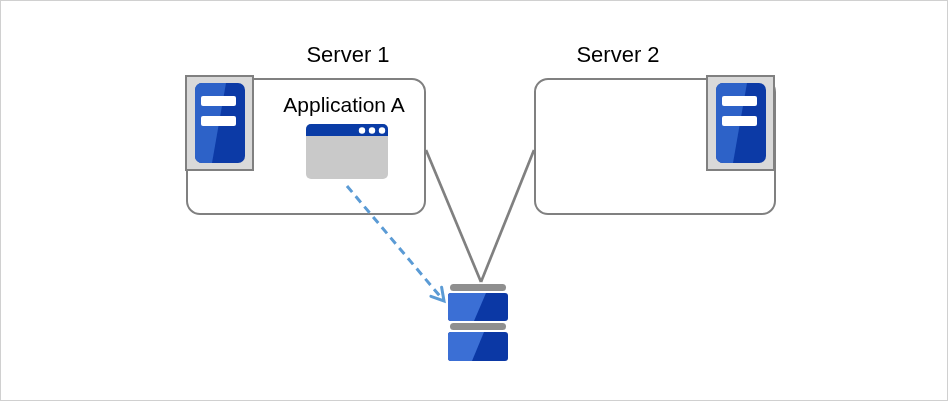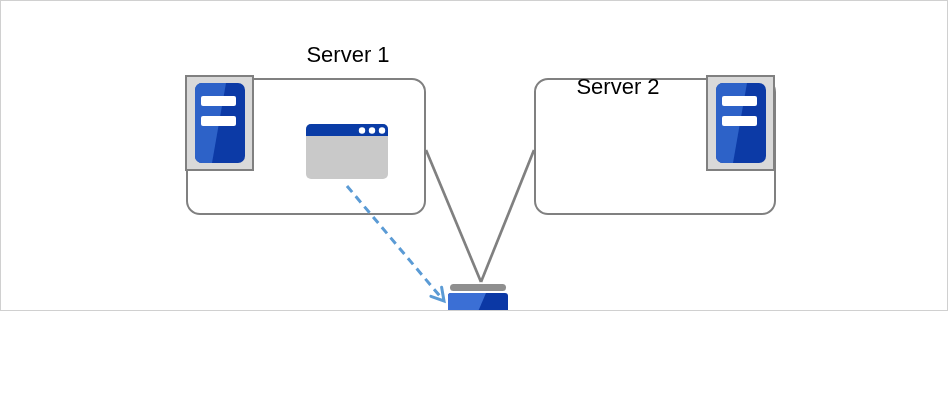--- a/index.html
+++ b/index.html
@@ -1,40 +1,40 @@
 <!DOCTYPE html>
 <html style="--canvas-border: #d0d0d0; --box-border: #808080; --connector-line: #808080; --icon-frame-bg: #d9d9d9; --server-blue-dark: #0c3aa6; --server-blue-light: #2d62c8; --window-titlebar-blue: #0a3ca6; --window-body-gray: #c9c9c9; --disk-blue-dark: #0b38a5; --disk-blue-light: #3b6fd5; --disk-bar-gray: #8f8f8f; --arrow-blue: #5b9bd5; --text-color: #000000;"><head>
 <meta charset="utf-8">
 <style>
   html, body { margin: 0; padding: 0; background: #ffffff; }
 
   .canvas {
     position: relative;
     width: 948px;
-    height: 311px;
+    height: 401px;
     box-sizing: border-box;
     background: #ffffff;
     border: 1px solid var(--canvas-border, #d0d0d0);
     font-family: "Liberation Sans", sans-serif;
     color: var(--text-color, #000000);
     overflow: hidden;
   }
 
   .label {
     position: absolute;
     width: 200px;
     text-align: center;
     white-space: nowrap;
     z-index: 4;
   }
   .server-title { font-size: 22px; line-height: 22px; }
   .small-label  { font-size: 21px; line-height: 21px; }
 
   .title-server1 { left: 247px; top: 43px; }
-  .title-server2 { left: 517px; top: 43px; margin-top: 32px; }
+  .title-server2 { left: 517px; top: 43px; }
   .pos-app-label  { left: 243px; top: 93px; }
   .pos-disk-label { left: 380px; top: 370px; }
 
   .server-box {
     position: absolute;
     box-sizing: border-box;
     background: #ffffff;
     border: 2.5px solid var(--box-border, #808080);
     border-radius: 14px;
     z-index: 1;
@@ -135,20 +135,21 @@
       </defs>
       <g clip-path="url(#twr2)">
         <rect class="fill-dark" width="50" height="80"></rect>
         <polygon class="fill-light" points="0,0 31,0 17,80 0,80"></polygon>
       </g>
       <rect x="6" y="13" width="35" height="10" rx="2" fill="#ffffff"></rect>
       <rect x="6" y="33" width="35" height="10" rx="2" fill="#ffffff"></rect>
     </svg>
   </div>
 
+  <div class="label small-label pos-app-label">Application A</div>
 
   <div class="window-icon">
     <svg width="82" height="55" viewBox="0 0 82 55">
       <rect class="win-body" width="82" height="55" rx="5"></rect>
       <path class="win-titlebar" d="M5,0 h72 a5,5 0 0 1 5,5 v7 h-82 v-7 a5,5 0 0 1 5,-5 z"></path>
       <circle fill="#ffffff" cx="56" cy="6.5" r="3.2"></circle>
       <circle fill="#ffffff" cx="66" cy="6.5" r="3.2"></circle>
       <circle fill="#ffffff" cx="76" cy="6.5" r="3.2"></circle>
     </svg>
   </div>

